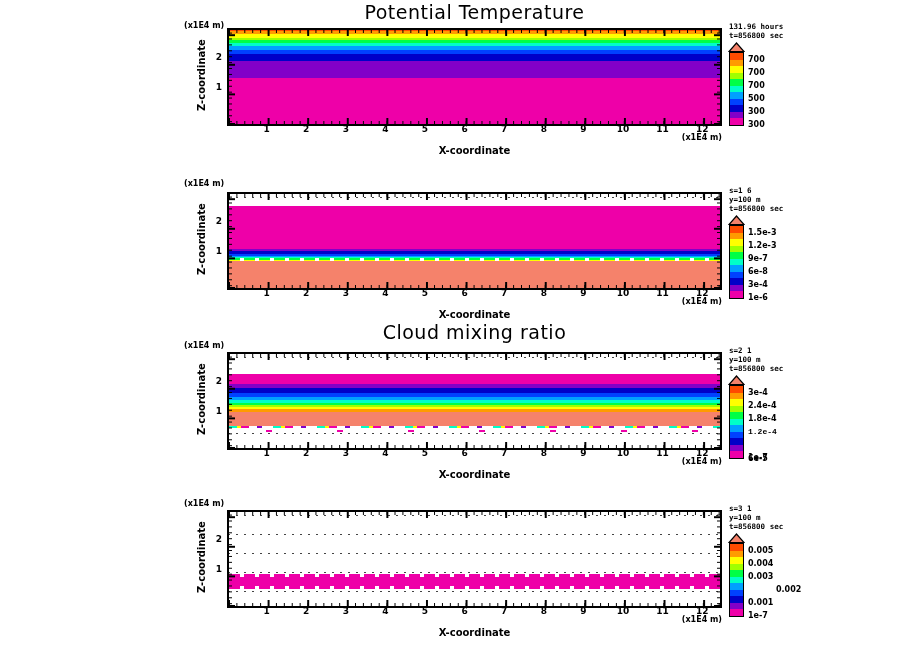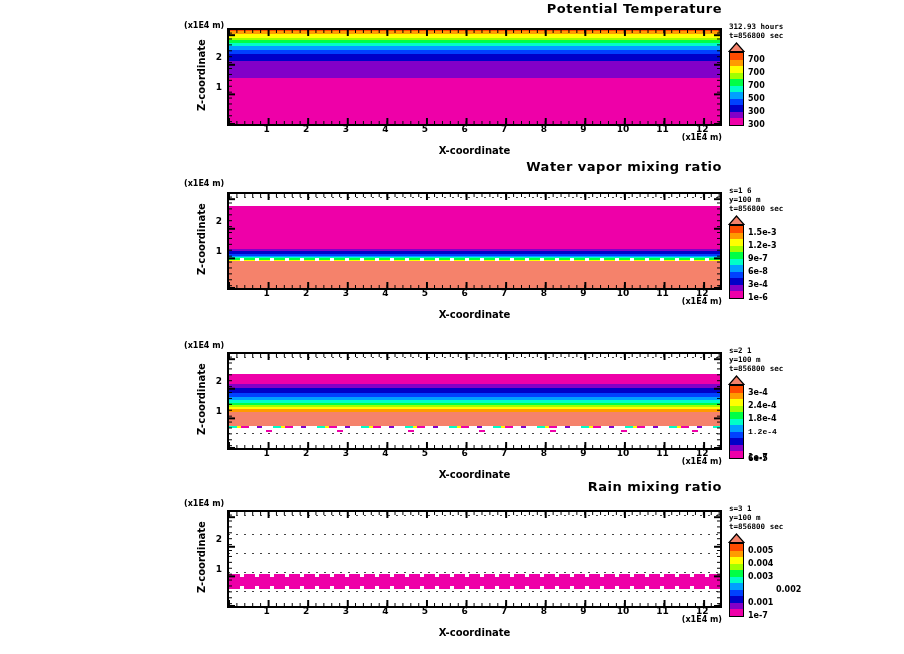--- a/index.html
+++ b/index.html
@@ -1,21 +1,21 @@
 <!DOCTYPE html>
 <html><head>
 <meta charset="utf-8">
 <style>
   html,body{margin:0;padding:0;background:#fff;}
   .canvas{position:relative;width:904px;height:654px;background:#fff;overflow:hidden;
           font-family:"DejaVu Sans",sans-serif;color:#000;}
   .panel{position:absolute;left:0;width:904px;height:160px;}
   .p1{top:0;} .p2{top:158px;} .p3{top:320px;} .p4{top:478px;}
-  .ptitle{position:absolute;left:227px;width:495px;top:1px;text-align:right;
-          font-size:13px;font-weight:bold;letter-spacing:.5px;}
+  .ptitle{position:absolute;left:227px;width:495px;top:1px;text-align:center;
+          font-size:19px;font-weight:normal;letter-spacing:.5px;}
   .yunit{position:absolute;left:184px;top:21px;font-size:8px;font-weight:bold;}
   .prow{position:absolute;left:0;width:904px;height:94px;}
   .p1 .prow{top:28px;} .p2 .prow{top:34px;} .p3 .prow{top:32px;} .p4 .prow{top:32px;}
   .ylabel{position:absolute;left:196px;top:0;height:94px;width:12px;
           writing-mode:vertical-rl;transform:rotate(180deg);text-align:center;
           font-size:10px;font-weight:bold;}
   .ytick{position:absolute;left:210px;width:12px;text-align:right;font-size:9px;font-weight:bold;}
   .yt2{top:24px;} .yt1{top:54px;}
   .plot{position:absolute;left:227px;top:0;width:491px;height:94px;border:2px solid #000;background:#fff;}
   .dots{position:absolute;inset:0;z-index:0;
@@ -93,21 +93,21 @@
           <span class="xt" style="left: 64%;">8</span>
           <span class="xt" style="left: 72%;">9</span>
           <span class="xt" style="left: 80%;">10</span>
           <span class="xt" style="left: 88%;">11</span>
           <span class="xt" style="left: 96%;">12</span>
         </div>
       <div class="xunit">(x1E4 m)</div>
       <div class="xlabel">X-coordinate</div>
       <div class="legend">
         <div class="ltext">
-          <div>312.93 hours</div>
+          <div>131.96 hours</div>
           <div>t=856800 sec</div>
 
         </div>
         <div class="cbar">
             <svg width="17" height="10" class="tri">
               <polygon points="8.5,1 1,9.5 16,9.5" fill="#f5826b" stroke="#000" stroke-width="1.2"></polygon>
             </svg>
             <div class="swatches">
               <div class="sw" style="background: rgb(255, 75, 0);"></div>
               <div class="sw" style="background: rgb(255, 155, 0);"></div>
@@ -126,21 +126,20 @@
             <div class="cbl" style="top: 38.75px;">700</div>
             <div class="cbl" style="top: 51.85px;">500</div>
             <div class="cbl" style="top: 64.95px;">300</div>
             <div class="cbl" style="top: 78.05px;">300</div>
           </div>
       </div>
     </div>
   </div>
 
   <div class="panel p2">
-    <div class="ptitle">Water vapor mixing ratio</div>
     <div class="yunit">(x1E4 m)</div>
     <div class="prow">
       <div class="ylabel">Z-coordinate</div>
       <div class="ytick yt2">2</div>
       <div class="ytick yt1">1</div>
       <div class="plot">
         <div class="dots"></div>
         <div class="bands">
             <div class="band" style="top: 0%; height: 13%;"></div>
             <div class="band" style="top: 13%; height: 45.5%; background: rgb(238, 0, 168);"></div>
@@ -202,20 +201,21 @@
             <div class="cbl" style="top: 38.75px;">9e-7</div>
             <div class="cbl" style="top: 51.85px;">6e-8</div>
             <div class="cbl" style="top: 64.95px;">3e-4</div>
             <div class="cbl" style="top: 78.05px;">1e-6</div>
           </div>
       </div>
     </div>
   </div>
 
   <div class="panel p3">
+    <div class="ptitle">Cloud mixing ratio</div>
     <div class="yunit">(x1E4 m)</div>
     <div class="prow">
       <div class="ylabel">Z-coordinate</div>
       <div class="ytick yt2">2</div>
       <div class="ytick yt1">1</div>
       <div class="plot">
         <div class="dots"></div>
         <div class="bands">
             <div class="band" style="top: 0%; height: 21%;"></div>
             <div class="band" style="top: 21%; height: 10.5%; background: rgb(238, 0, 168);"></div>
@@ -283,21 +283,20 @@
             <div class="cbl" style="top: 38.75px;">1.8e-4</div>
             <div class="cbl" style="top: 51.85px; font-family: Liberation Mono, monospace;">1.2e-4</div>
             <div class="cbl" style="top: 79px;">6e-5</div>
             <div class="cbl" style="top: 78.05px;">1e-7</div>
           </div>
       </div>
     </div>
   </div>
 
   <div class="panel p4">
-    <div class="ptitle">Rain mixing ratio</div>
     <div class="yunit">(x1E4 m)</div>
     <div class="prow">
       <div class="ylabel">Z-coordinate</div>
       <div class="ytick yt2">2</div>
       <div class="ytick yt1">1</div>
       <div class="plot">
         <div class="dots"></div>
         <div class="bands">
             <div class="band" style="top: 0%; height: 66%;"></div>
             <div class="band" style="top: 66%; height: 3%; background: repeating-linear-gradient(90deg, rgb(238, 0, 168) 0px, rgb(238, 0, 168) 11px, transparent 11px, transparent 15px);"></div>

